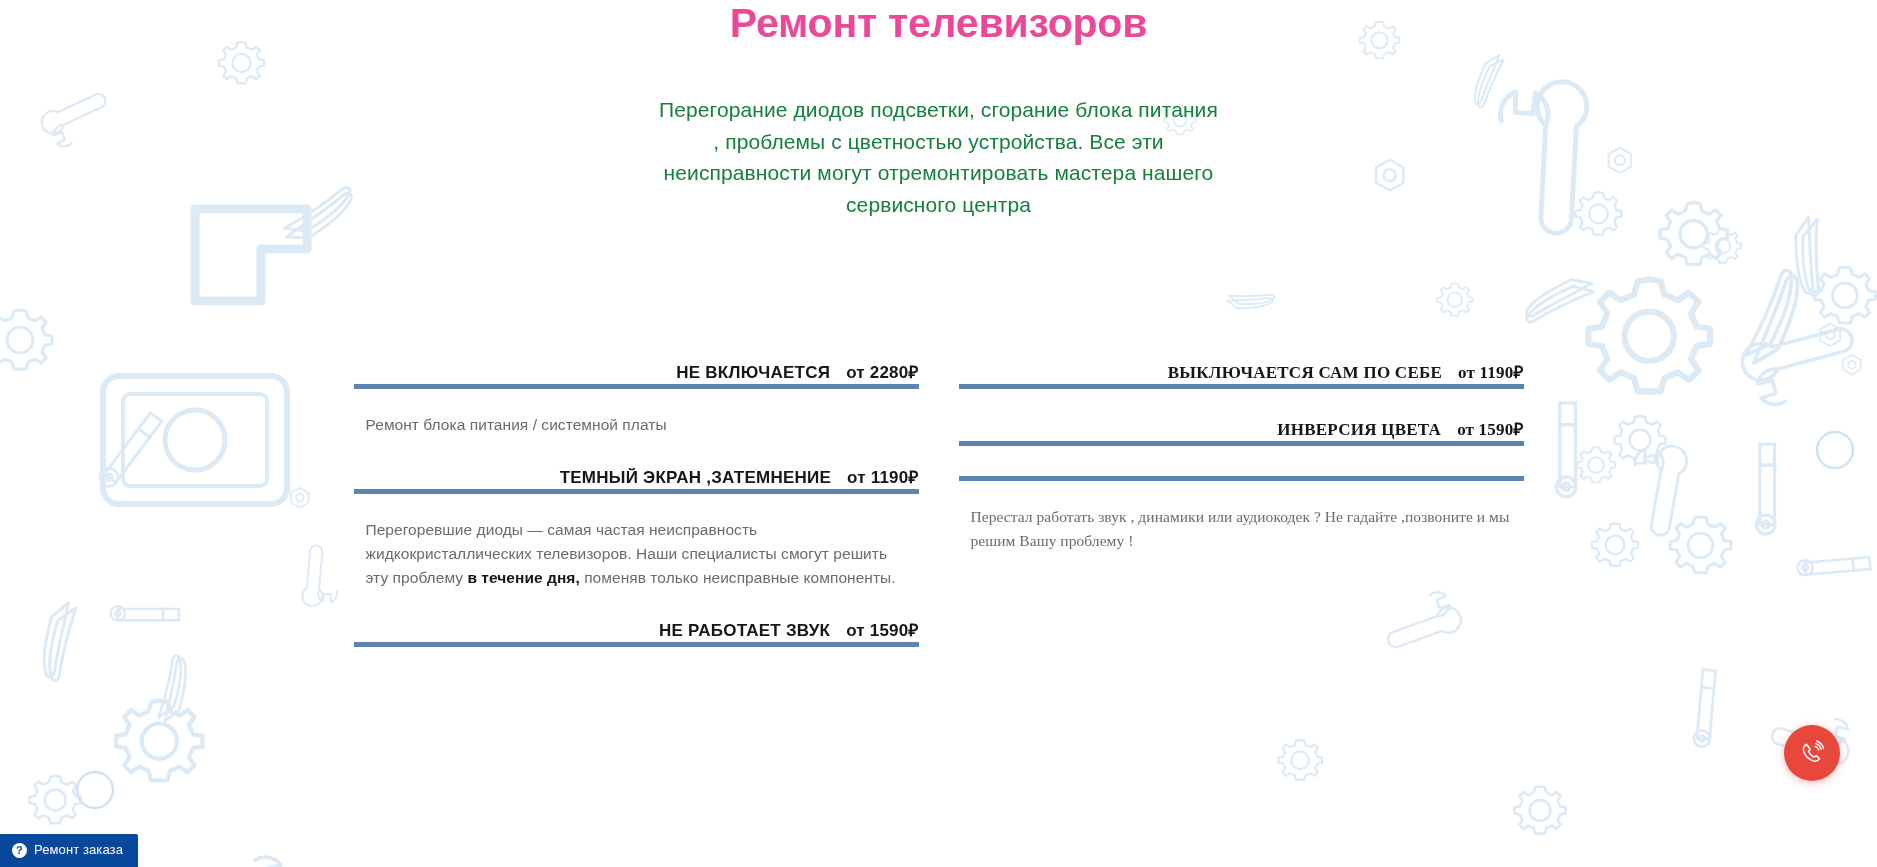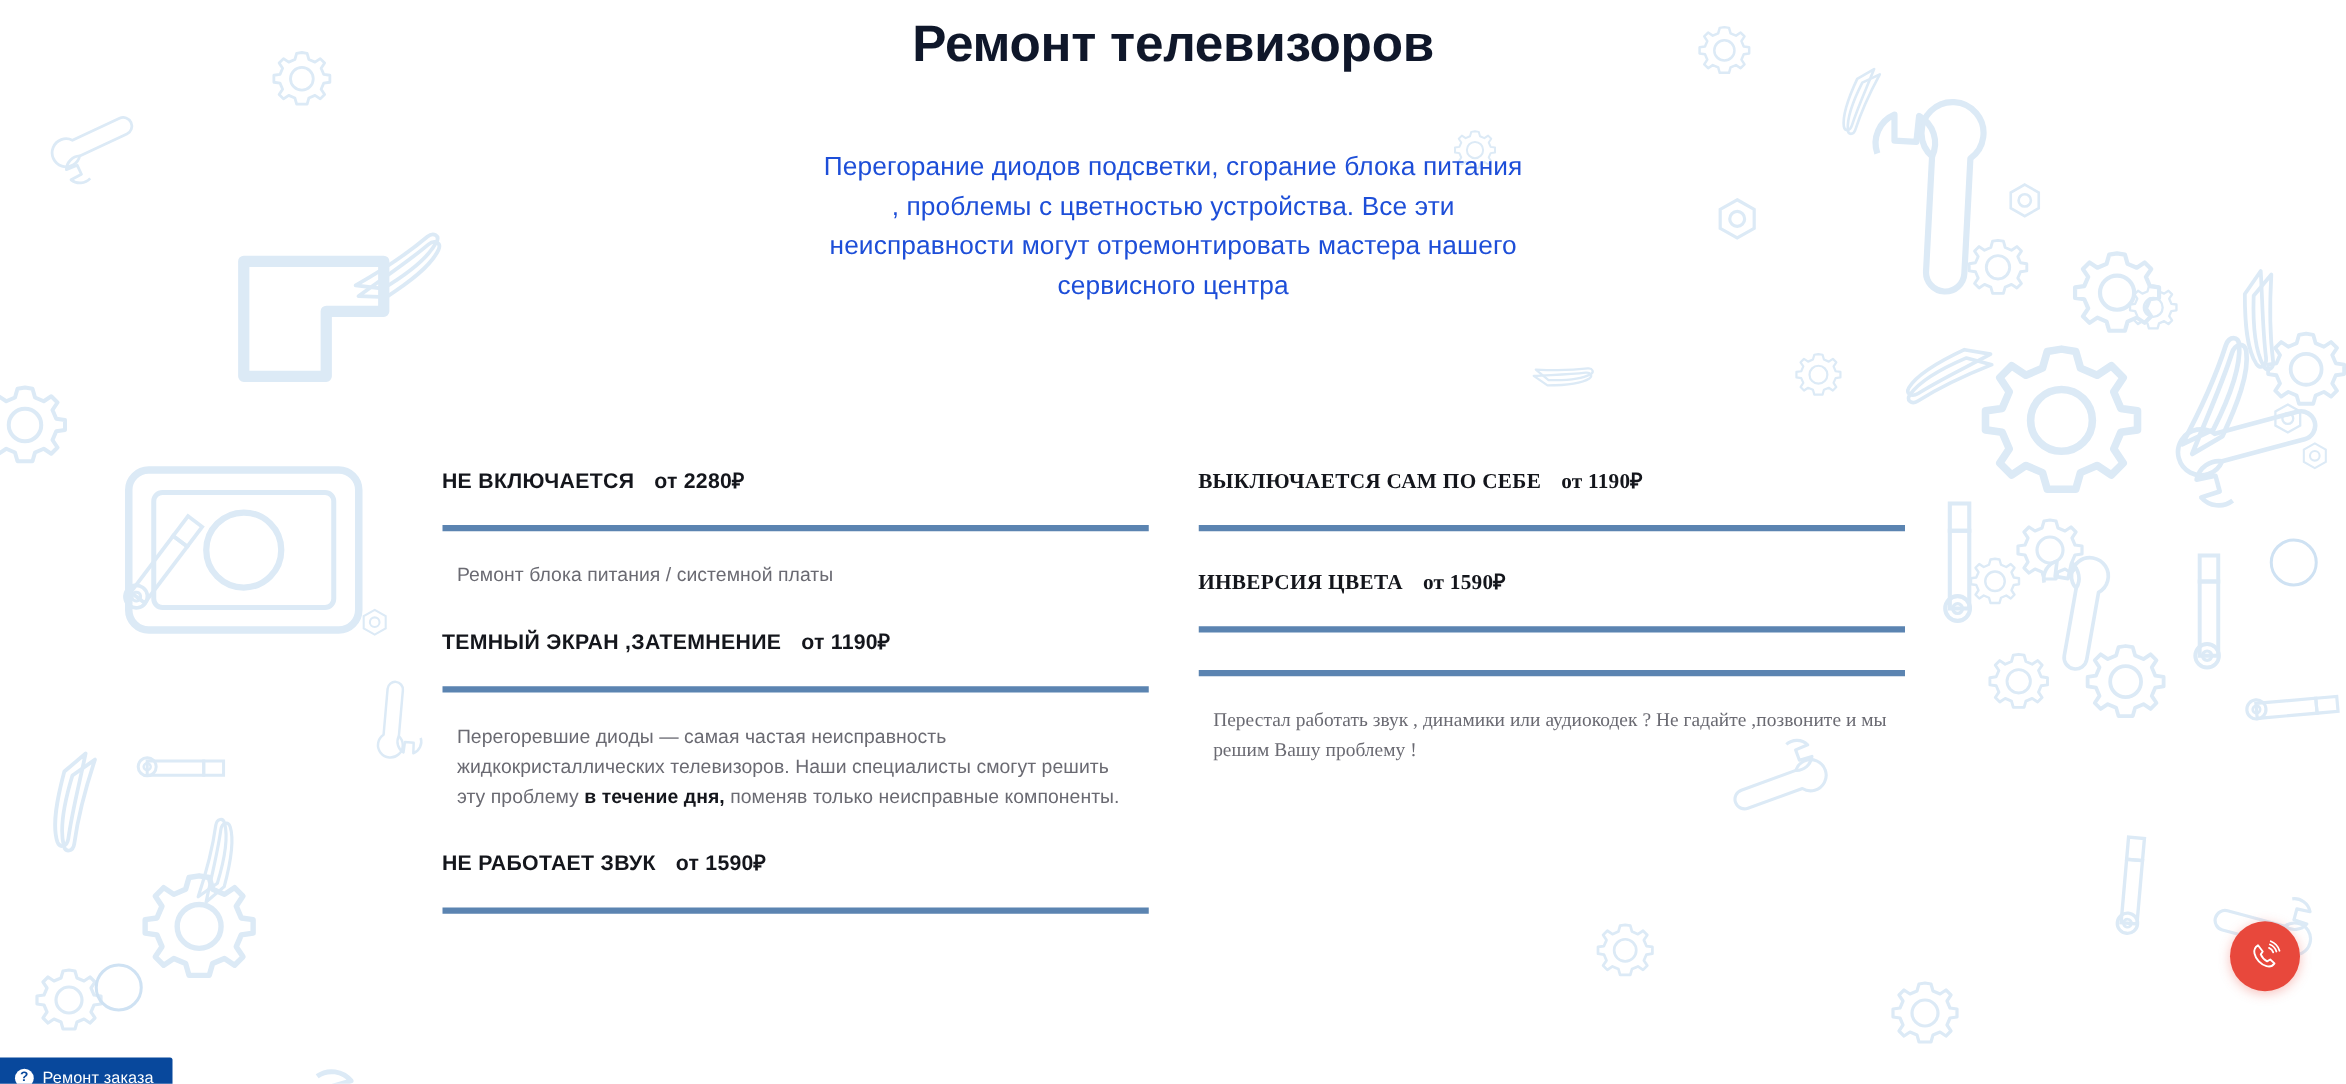--- a/index.html
+++ b/index.html
@@ -34,36 +34,36 @@
     z-index: 2;
     width: 1877px;
     height: 867px;
   }
 
   .hero {
     padding-top: 0px;
     text-align: center;
   }
   .hero-title {
-    margin: 12px;
+    margin: 0;
     padding-top: 0px;
     font-size: 41px;
     line-height: 46px;
     font-weight: bold;
     letter-spacing: -0.2px;
-    color: #0f172a;
+    color: #ec4899;
   }
   .hero-sub {
     margin: 0 auto;
     padding-top: 48px;
     width: 560px;
     font-size: 21px;
     line-height: 31.5px;
     font-weight: 400;
-    color: #1d4ed8;
+    color: #15803d;
     letter-spacing: 0.1px;
   }
 
   
   .columns {
     position: absolute;
     top: 362px;
     left: 0;
     width: 1877px;
     display: flex;
@@ -79,23 +79,23 @@
   }
 
   .service {
     margin-bottom: 30px;
   }
   .service:last-child { margin-bottom: 0; }
 
   .service-head {
     display: flex;
     align-items: baseline;
-    justify-content: flex-start;
+    justify-content: flex-end;
     gap: 16px;
-    padding-bottom: 25px;
+    padding-bottom: 1px;
   }
   .service-title {
     font-size: 17px;
     line-height: 21px;
     font-weight: bold;
     color: #14161c;
     letter-spacing: 0.25px;
     text-transform: uppercase;
     white-space: nowrap;
   }

